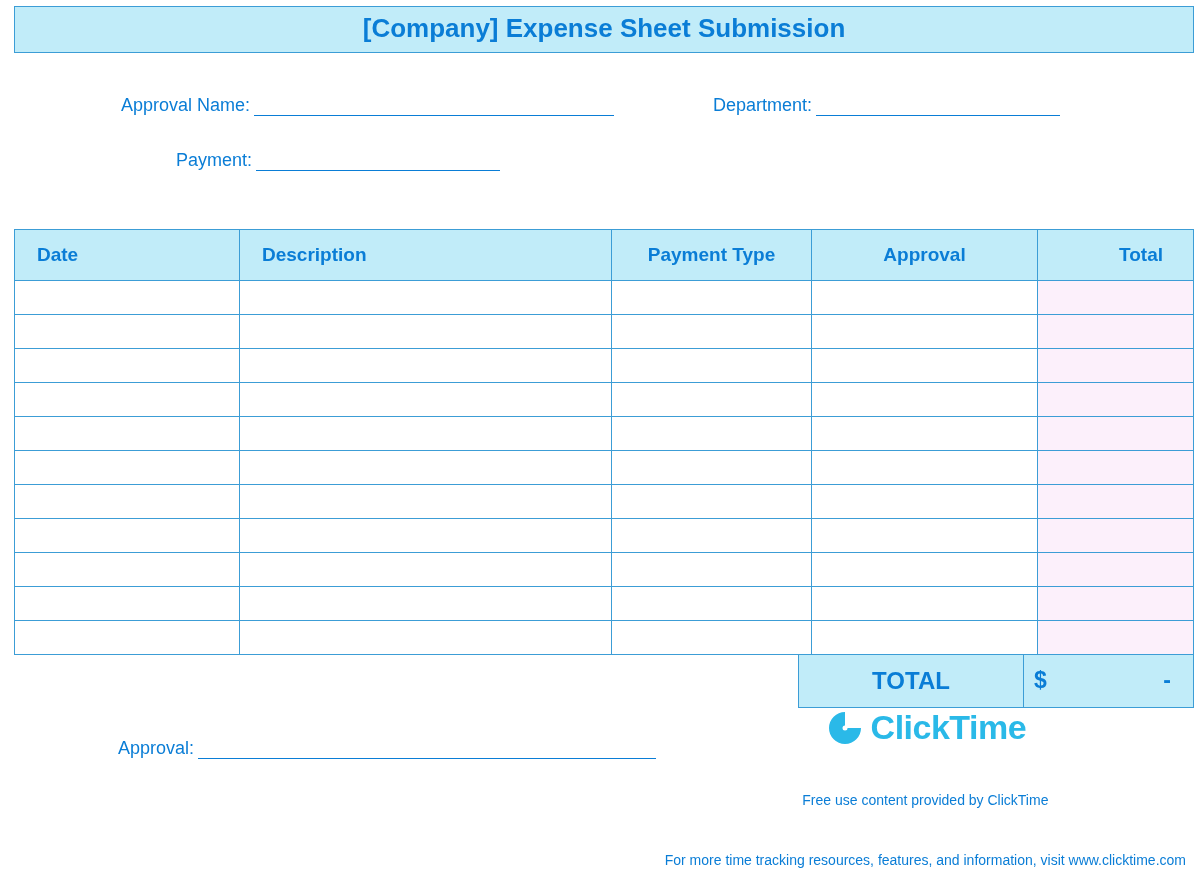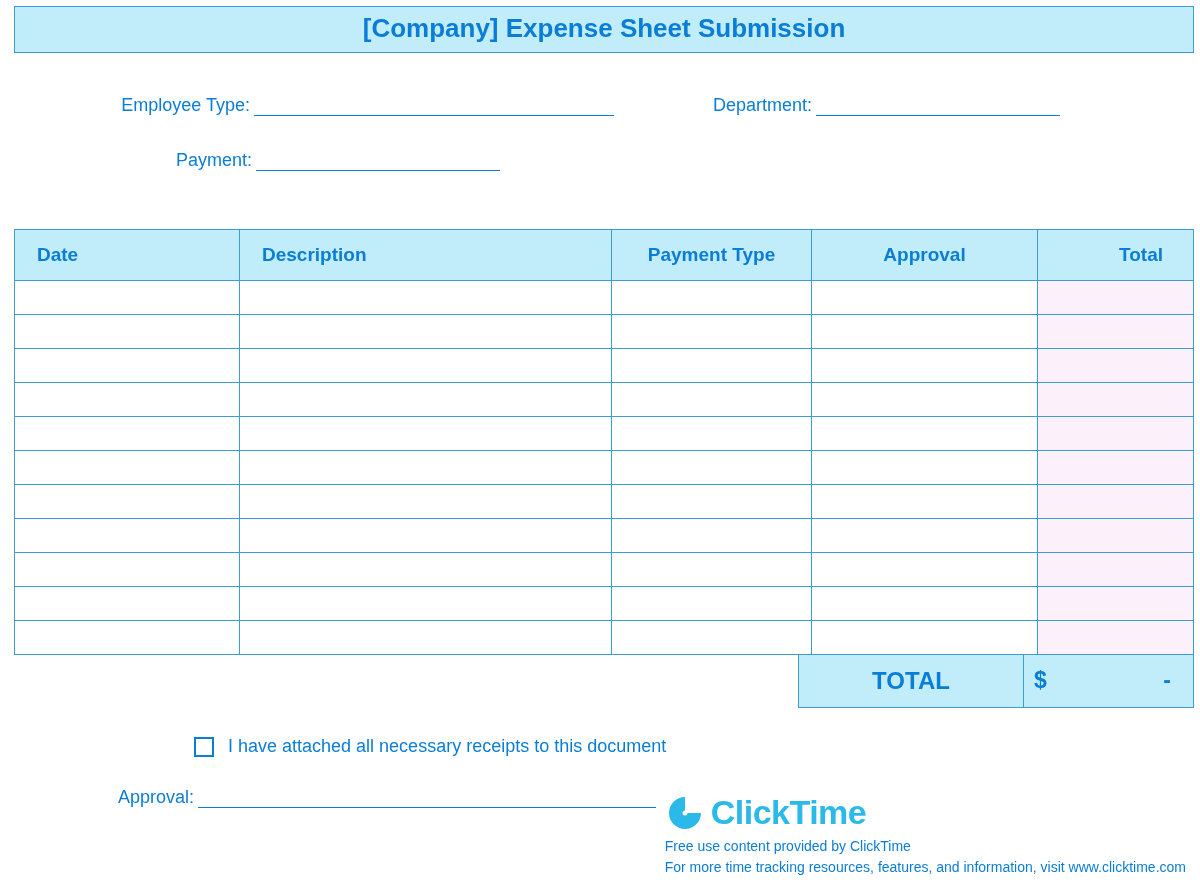--- a/index.html
+++ b/index.html
@@ -138,54 +138,55 @@
     margin-right: 4px;
   }
   .approval-line {
     border-bottom: 1px solid #0a7dd6;
     width: 458px;
     height: 20px;
   }
   .footer {
     position: absolute;
     right: 14px;
-    bottom: 6px;
-    text-align: left;
+    bottom: 13px;
+    text-align: center;
   }
   .logo {
     display: inline-flex;
     align-items: center;
     gap: 6px;
     margin-bottom: 4px;
   }
   .logo-text {
     font-size: 34px;
     font-weight: bold;
     color: #2ab9e8;
     letter-spacing: -0.5px;
   }
   .logo-icon svg { display: block; }
   .footer-line {
     color: #0a7dd6;
     font-size: 14px;
     line-height: 1.5;
+    margin-top: 39px;
   }
 </style>
 </head>
 <body>
 
 <div class="page">
   <div class="title-bar">
     <h1>[Company] Expense Sheet Submission</h1>
   </div>
 
   <div class="header-fields">
     <div class="field-row">
       <div class="field left">
-        <span class="field-label">Employee Type:</span>
+        <span class="field-label">Approval Name:</span>
         <span class="field-line"></span>
       </div>
       <div class="field right">
         <span class="field-label">Department:</span>
         <span class="field-line"></span>
       </div>
     </div>
     <div class="field-row">
       <div class="field right">
         <span class="field-label">Payment:</span>
@@ -286,24 +287,20 @@
   </table>
 
   <div class="total-row">
     <div class="total-label-box">TOTAL</div>
     <div class="total-val-box">
       <span>$</span>
       <span>-</span>
     </div>
   </div>
 
-  <div class="receipts-row">
-    <div class="checkbox"></div>
-    <span class="receipts-text">I have attached all necessary receipts to this document</span>
-  </div>
 
   <div class="approval-row">
     <span class="approval-label">Approval:</span>
     <span class="approval-line"></span>
   </div>
 
   <div class="footer">
     <div class="logo">
       <span class="logo-icon">
         <svg width="40" height="36" viewBox="0 0 40 36">

